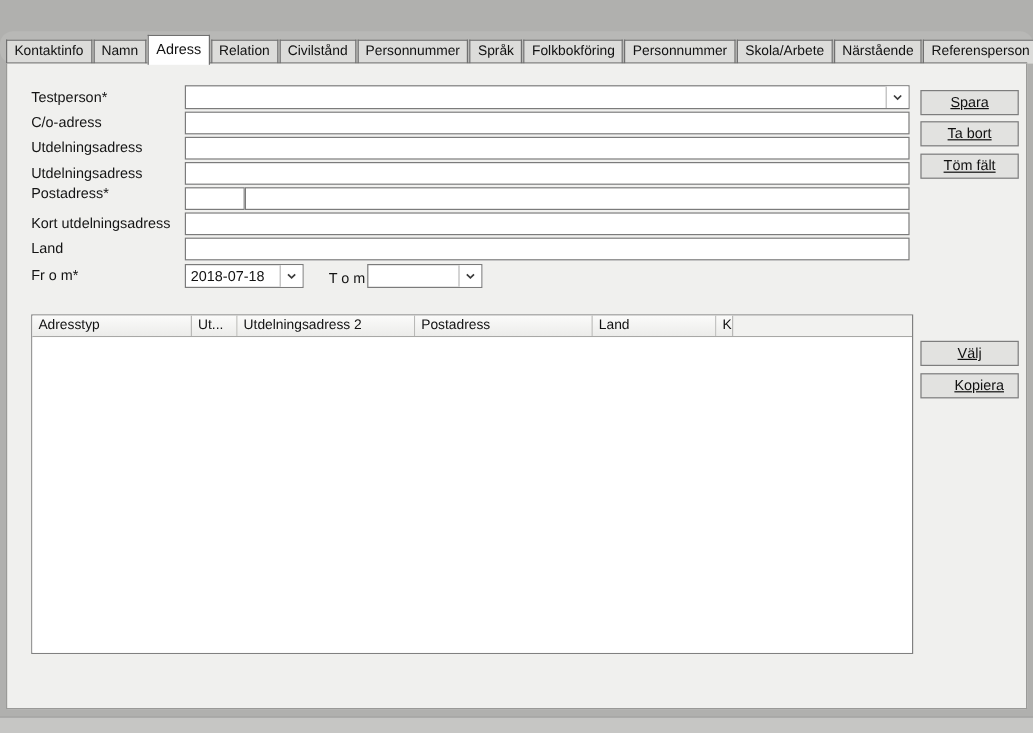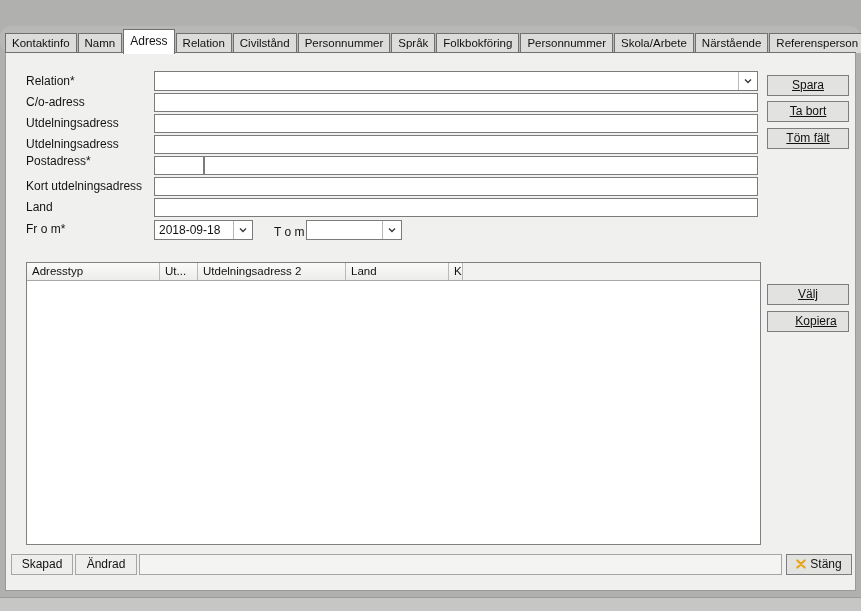--- a/index.html
+++ b/index.html
@@ -322,21 +322,21 @@
       <div class="tab">Skola/Arbete</div>
       <div class="tab">Närstående</div>
       <div class="tab">Referensperson</div>
 
     </div>
     <div id="tab-underline"></div>
   </div>
 
   <div id="client">
 
-    <div class="form-label" style="left:20px; top:21px;">Relation*</div>
+    <div class="form-label" style="left:20px; top:21px;">Testperson*</div>
     <div class="form-label" style="left:20px; top:42px;">C/o-adress</div>
     <div class="form-label" style="left:20px; top:63px;">Utdelningsadress</div>
     <div class="form-label" style="left:20px; top:84px;">Utdelningsadress</div>
     <div class="form-label" style="left:20px; top:101px;">Postadress*</div>
     <div class="form-label" style="left:20px; top:126px;">Kort utdelningsadress</div>
     <div class="form-label" style="left:20px; top:147px;">Land</div>
     <div class="form-label" style="left:20px; top:169px;">Fr o m*</div>
     <div class="form-label" style="left:268px; top:172px;">T o m</div>
 
     <div class="combo" style="left:148px; top:18px; width:604px;">
@@ -355,21 +355,21 @@
     <input class="field" style="left: 148px; top: 82px; width: 604px;" type="text" value="">
 
     <input class="field" style="left: 148px; top: 103px; width: 50px;" type="text" value="">
     <input class="field" style="left: 198px; top: 103px; width: 554px;" type="text" value="">
 
     <input class="field" style="left: 148px; top: 124px; width: 604px;" type="text" value="">
 
     <input class="field" style="left: 148px; top: 145px; width: 604px;" type="text" value="">
 
     <div class="combo" style="left:148px; top:167px; width:99px;">
-      <span class="combo-text">2018-09-18</span>
+      <span class="combo-text">2018-07-18</span>
       <span class="combo-arrow">
         <svg class="chev" viewBox="0 0 8 8">
             <path d="M1 2.6 L4 5.6 L7 2.6" fill="none" stroke="#3a3a3a" stroke-width="1.4"></path>
           </svg>
       </span>
     </div>
 
     <div class="combo" style="left:300px; top:167px; width:96px;">
       <span class="combo-text"></span>
       <span class="combo-arrow">
@@ -381,37 +381,27 @@
 
     <div class="sidebtn" style="left:761px; top:22px;">Spara</div>
     <div class="sidebtn" style="left:761px; top:48px;">Ta bort</div>
     <div class="sidebtn" style="left:761px; top:75px;">Töm fält</div>
 
     <div id="grid">
       <div id="grid-header">
         <div class="gcol" style="width:133px;">Adresstyp</div>
         <div class="gcol" style="width:38px;">Ut...</div>
         <div class="gcol" style="width:148px;">Utdelningsadress 2</div>
+        <div class="gcol" style="width:148px;">Postadress</div>
         <div class="gcol" style="width:103px;">Land</div>
         <div class="gcol" style="width:14px;">K</div>
       </div>
       <div id="grid-body"></div>
     </div>
 
     <div class="sidebtn" style="left:761px; top:231px;">Välj</div>
     <div class="sidebtn" style="left:761px; top:258px;padding-left:16px;">Kopiera</div>
 
-    <div id="statusbar">
-      <div class="statuscell" style="width:62px;">Skapad</div>
-      <div class="statuscell" style="width:62px;">Ändrad</div>
-      <div id="status-fill"></div>
-      <div id="btn-stang">
-        <svg class="x-icon" viewBox="0 0 10 10">
-          <path d="M1.4 1.4 L8.6 8.6 M8.6 1.4 L1.4 8.6" stroke="#e8a317" stroke-width="2.1" stroke-linecap="round" fill="none"></path>
-        </svg>
-        <span>Stäng</span>
-      </div>
-    </div>
 
   </div>
 
   <div id="bottom-strip"></div>
 </div>
 
 </body></html>

